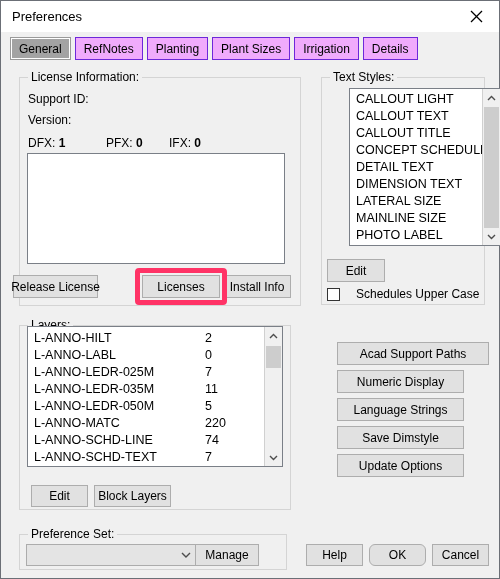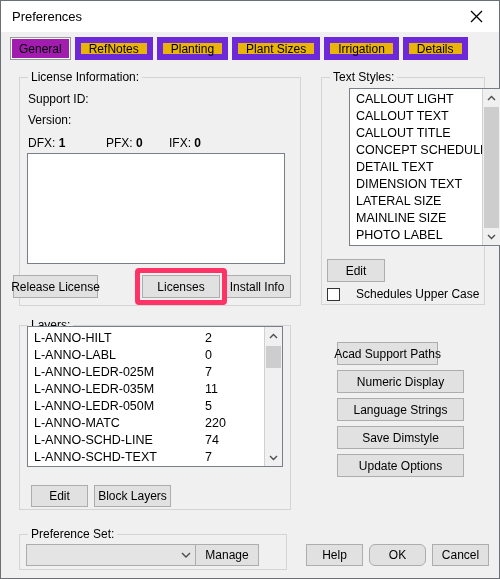--- a/index.html
+++ b/index.html
@@ -62,28 +62,28 @@
     gap: 4px;
   }
   .tab {
     height: 23px;
     box-sizing: border-box;
     padding: 0 8px;
     display: flex;
     align-items: center;
     justify-content: center;
     font-size: 12px;
-    background: #eab308;
-    border: 6px solid #6d28d9;
+    background: #f0abfc;
+    border: 1px solid #6d28d9;
     color: #000;
     white-space: nowrap;
     cursor: default;
   }
   .tab.active {
-    background: #a21caf;
+    background: #a3a3a3;
     border: 1px solid #9a9a9a;
     box-shadow: inset 0 0 0 1px #ffffff;
   }
 
   
   .group {
     position: absolute;
     box-sizing: border-box;
     border: 1px solid #d4d4d4;
   }
@@ -326,21 +326,21 @@
     </div>
   </div>
 
   <button class="btn" style="left:326px; top:258px; width:58px; height:23px;">Edit</button>
 
   <div class="checkrow" style="left:326px; top:286px;gap:16px;">
     <span class="checkbox-sq"></span>
     <span>Schedules Upper Case</span>
   </div>
 
-  <button class="btn" style="left:336px; top:341px; width:101px; height:23px;">Acad Support Paths</button>
+  <button class="btn" style="left:336px; top:341px; width:152px; height:23px;">Acad Support Paths</button>
   <button class="btn" style="left:336px; top:369px; width:127px; height:23px;">Numeric Display</button>
   <button class="btn" style="left:336px; top:397px; width:127px; height:23px;">Language Strings</button>
   <button class="btn" style="left:336px; top:425px; width:127px; height:23px;">Save Dimstyle</button>
   <button class="btn" style="left:336px; top:453px; width:127px; height:23px;">Update Options</button>
 
   <div class="group" id="group-layers">
     <span class="legend">Layers:</span>
   </div>
 
   <div class="listbox" style="left:26px; top:325px; width:256px; height:141px;">

